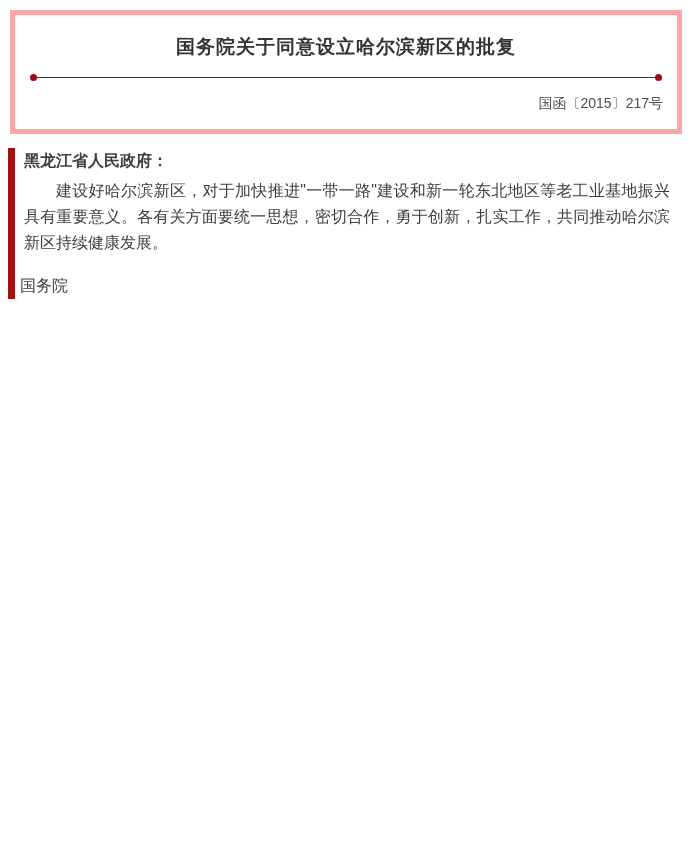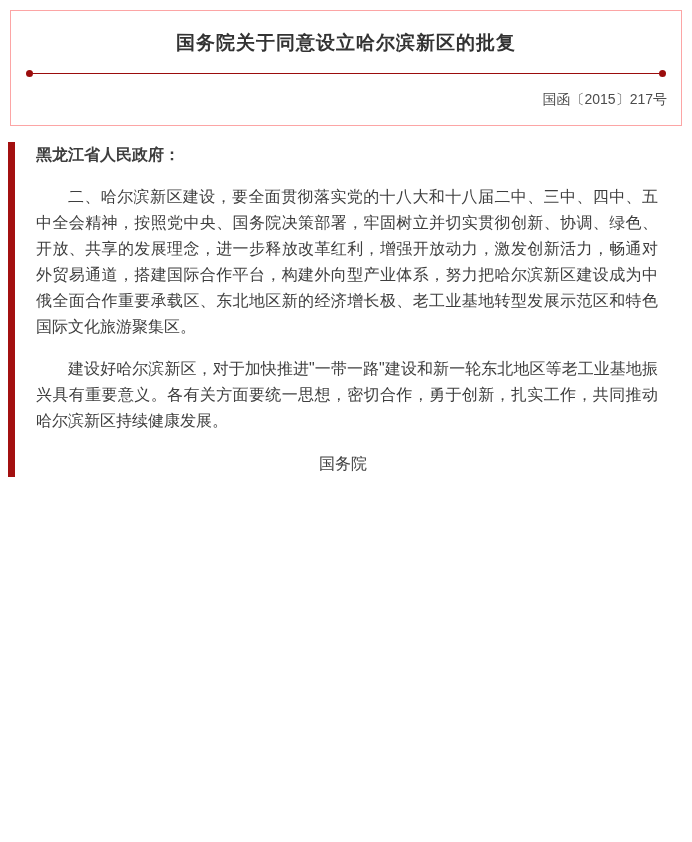--- a/index.html
+++ b/index.html
@@ -6,21 +6,21 @@
   html, body { margin: 0; padding: 0; }
   body {
     width: 692px;
     height: 842px;
     background: #ffffff;
     font-family: "Liberation Sans", "DejaVu Sans", sans-serif;
     overflow: hidden;
   }
   .header-box {
     margin: 10px 10px 0 10px;
-    border: 1px solid #fca5a5;
+    border: 5px solid #fca5a5;
     text-align: center;
     padding: 20px 14px 16px 14px;
     background: #ffffff;
   }
   .doc-title {
     font-size: 19px;
     font-weight: bold;
     color: #333333;
     line-height: 24px;
     letter-spacing: 1px;
@@ -48,35 +48,35 @@
     color: #4c4c4c;
     text-align: right;
   }
   .content {
     margin: 14px 16px 0 8px;
     border-left: 7px solid #a31010;
     padding-left: 5px;
     padding-right: 2px;
   }
   .content p {
-    margin: 16px;
+    margin: 4px;
     font-size: 16px;
     line-height: 26px;
     color: #3e3e3e;
     text-align: justify;
     text-indent: 2em;
   }
   p.salutation {
     font-weight: bold;
     text-indent: 0;
   }
   .bold-prefix { font-weight: bold; }
   .signature {
     margin-top: 16px;
-    text-align: center;
+    text-align: left;
     padding-right: 8px;
   }
   .signature div {
     font-size: 16px;
     line-height: 27px;
     color: #3e3e3e;
   }
 </style>
 </head>
 <body>
@@ -91,21 +91,20 @@
       <span class="dot"></span>
     </div>
     <div class="doc-number">国函〔2015〕217号</div>
   </div>
 
   <div class="content">
     <p class="salutation">黑龙江省人民政府：</p>
 
 
 
-    <p><span class="bold-prefix"></span><span>二、哈尔滨新区建设，要全面贯彻落实党的十八大和十八届二中、三中、四中、五中全会精神，按照党中央、国务院决策部署，牢固树立并切实贯彻创新、协调、绿色、开放、共享的发展理念，进一步释放改革红利，增强开放动力，激发创新活力，畅通对外贸易通道，搭建国际合作平台，构建外向型产业体系，努力把哈尔滨新区建设成为中俄全面合作重要承载区、东北地区新的经济增长极、老工业基地转型发展示范区和特色国际文化旅游聚集区。</span></p>
 
 
 
     <p><span>建设好哈尔滨新区，对于加快推进"一带一路"建设和新一轮东北地区等老工业基地振兴具有重要意义。各有关方面要统一思想，密切合作，勇于创新，扎实工作，共同推动哈尔滨新区持续健康发展。</span></p>
 
     <div class="signature">
       <div>国务院</div>
     </div>
   </div>
 

